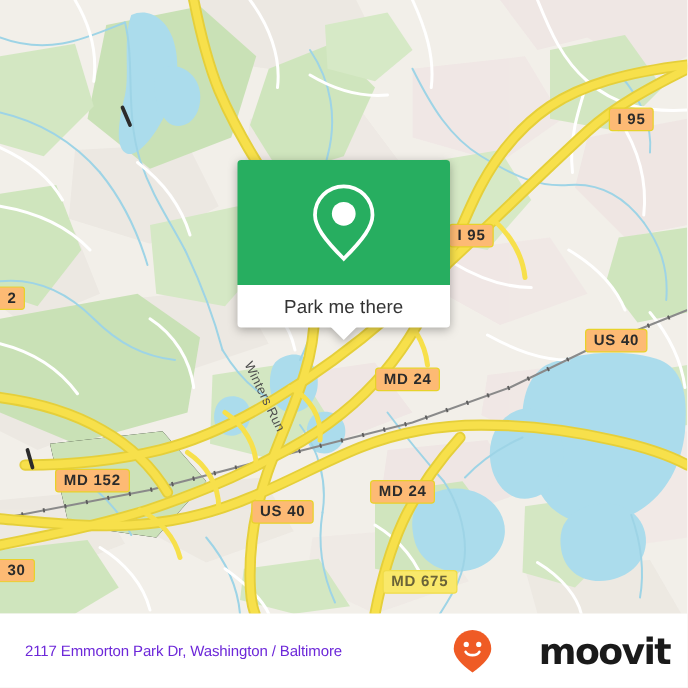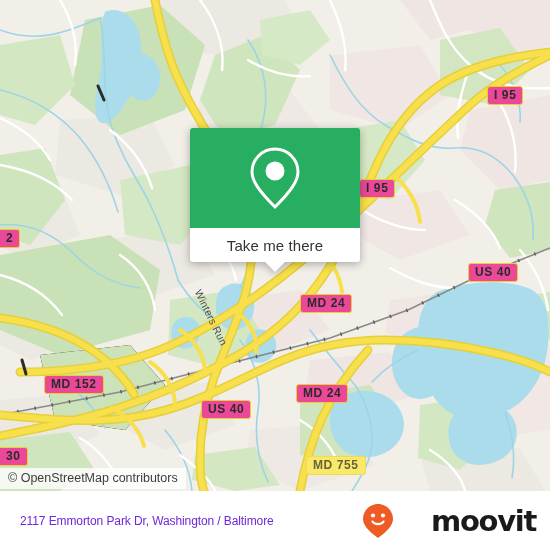--- a/index.html
+++ b/index.html
@@ -24,21 +24,21 @@
     width: 550px;
     height: 491px;
     overflow: hidden;
     background: #f2efe9;
   }
   #map-svg { display: block; }
 
   
   .shield {
     position: absolute;
-    background: #ec4899;
+    background: #fdba74;
     border: 1.6px solid #e8d22a;
     border-radius: 3px;
     color: #2b2b2b;
     font-family: "Liberation Sans", sans-serif;
     font-size: 12px;
     font-weight: bold;
     letter-spacing: 0.6px;
     padding: 2px 6px 3px 6px;
     line-height: 12px;
     white-space: nowrap;
@@ -363,39 +363,38 @@
 
     <div class="stream-label" style="left:198px; top:284px; transform: rotate(64deg);">Winters Run</div>
 
     <div class="shield" style="left:487px; top:86px;">I 95</div>
     <div class="shield" style="left:359px; top:179px;">I 95</div>
     <div class="shield" style="left:468px; top:263px;">US 40</div>
     <div class="shield" style="left:300px; top:294px;">MD 24</div>
     <div class="shield" style="left:296px; top:384px;">MD 24</div>
     <div class="shield" style="left:44px; top:375px;">MD 152</div>
     <div class="shield" style="left:201px; top:400px;">US 40</div>
-    <div class="shield dim" style="left:306px; top:456px;">MD 755</div>
+    <div class="shield dim" style="left:306px; top:456px;">MD 675</div>
     <div class="shield clip-left" style="left:0px; top:229px;">2</div>
     <div class="shield clip-left" style="left:0px; top:447px;">30</div>
 
     <div id="popup-card">
       <div id="popup-green">
         <svg width="56" height="66" viewBox="0 0 56 66">
           <path d="M28,4 C15.3,4 5,14.3 5,27 C5,36 12,46 28,62
                    C44,46 51,36 51,27 C51,14.3 40.7,4 28,4 Z" fill="none" stroke="#ffffff" stroke-width="3"></path>
           <circle cx="28" cy="26" r="9.5" fill="#ffffff"></circle>
         </svg>
       </div>
       <div id="popup-white">
-        <span id="popup-label">Take me there</span>
+        <span id="popup-label">Park me there</span>
       </div>
       <div id="popup-tail"></div>
     </div>
 
-    <div id="attribution">© OpenStreetMap contributors</div>
   </div>
 
   <div id="bottom-bar">
     <span id="address-text">2117 Emmorton Park Dr, Washington / Baltimore</span>
     <div id="moovit-logo">
       <svg width="32" height="36" viewBox="0 0 32 36">
         <path d="M16,1 C7.7,1 1,7.7 1,16 C1,22.2 7,28.6 16,35
                  C25,28.6 31,22.2 31,16 C31,7.7 24.3,1 16,1 Z" fill="#ef5b25"></path>
         <circle cx="11" cy="12.5" r="2.1" fill="#ffffff"></circle>
         <circle cx="21" cy="12.5" r="2.1" fill="#ffffff"></circle>

